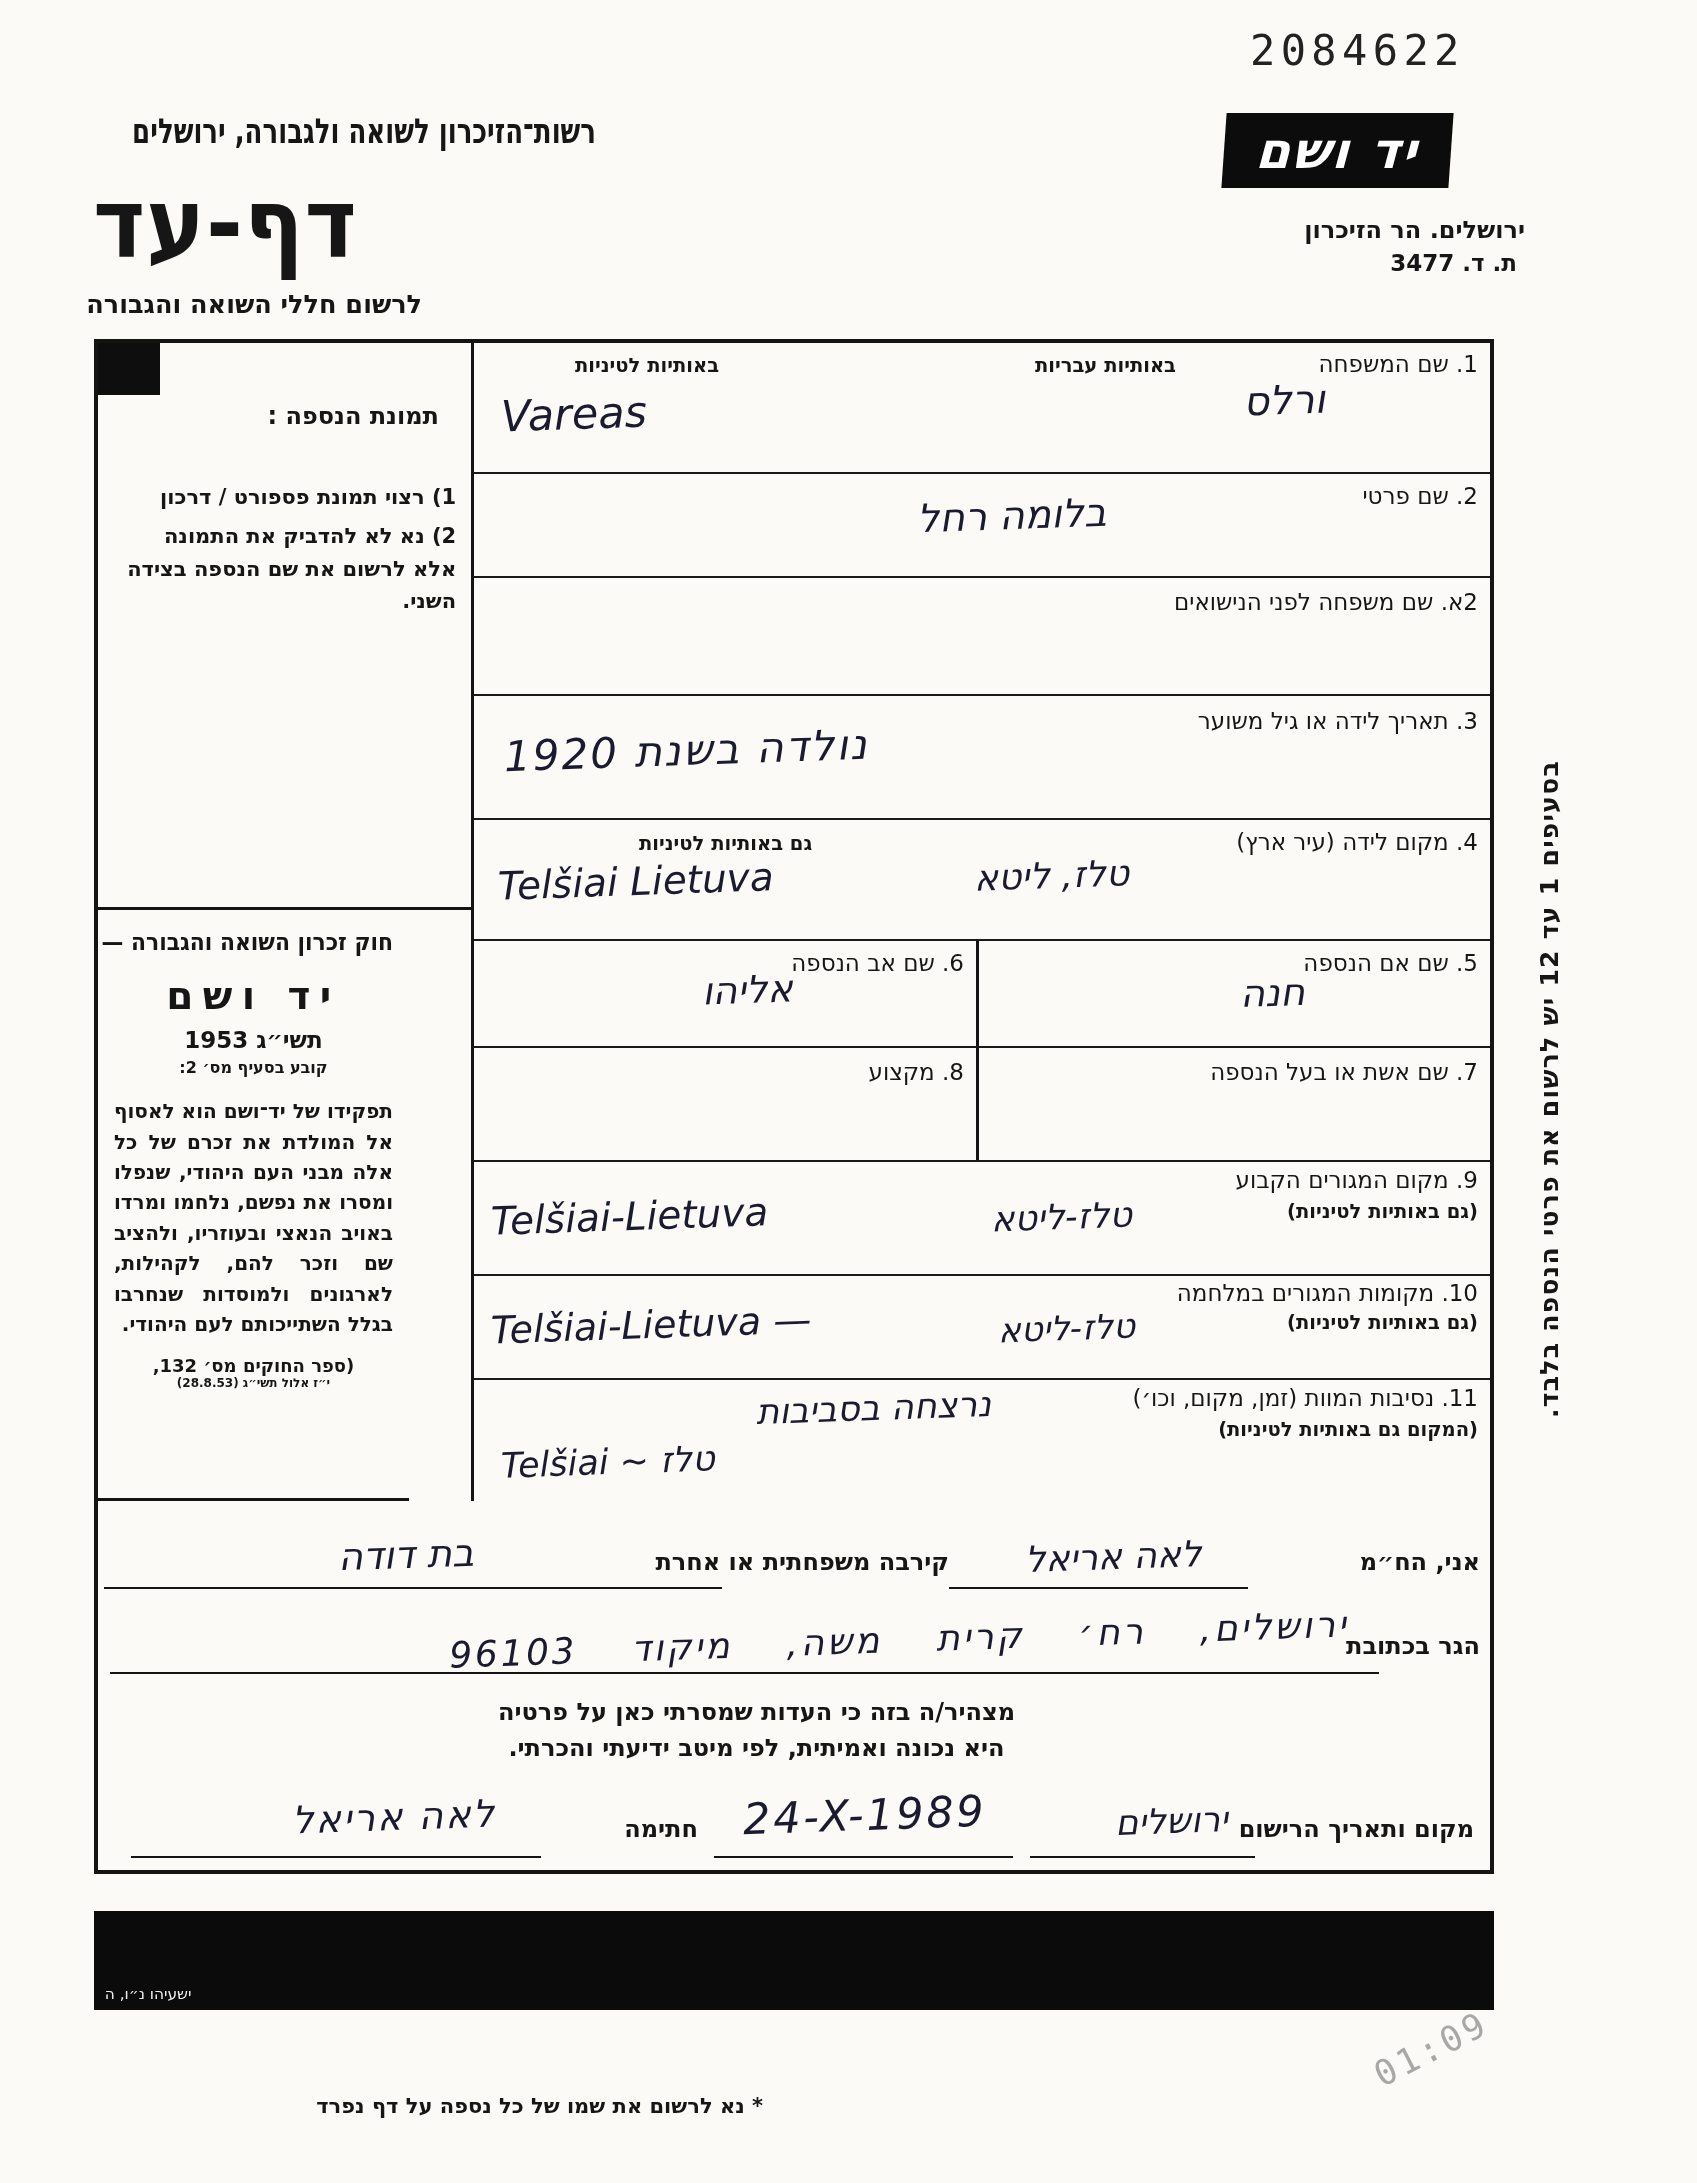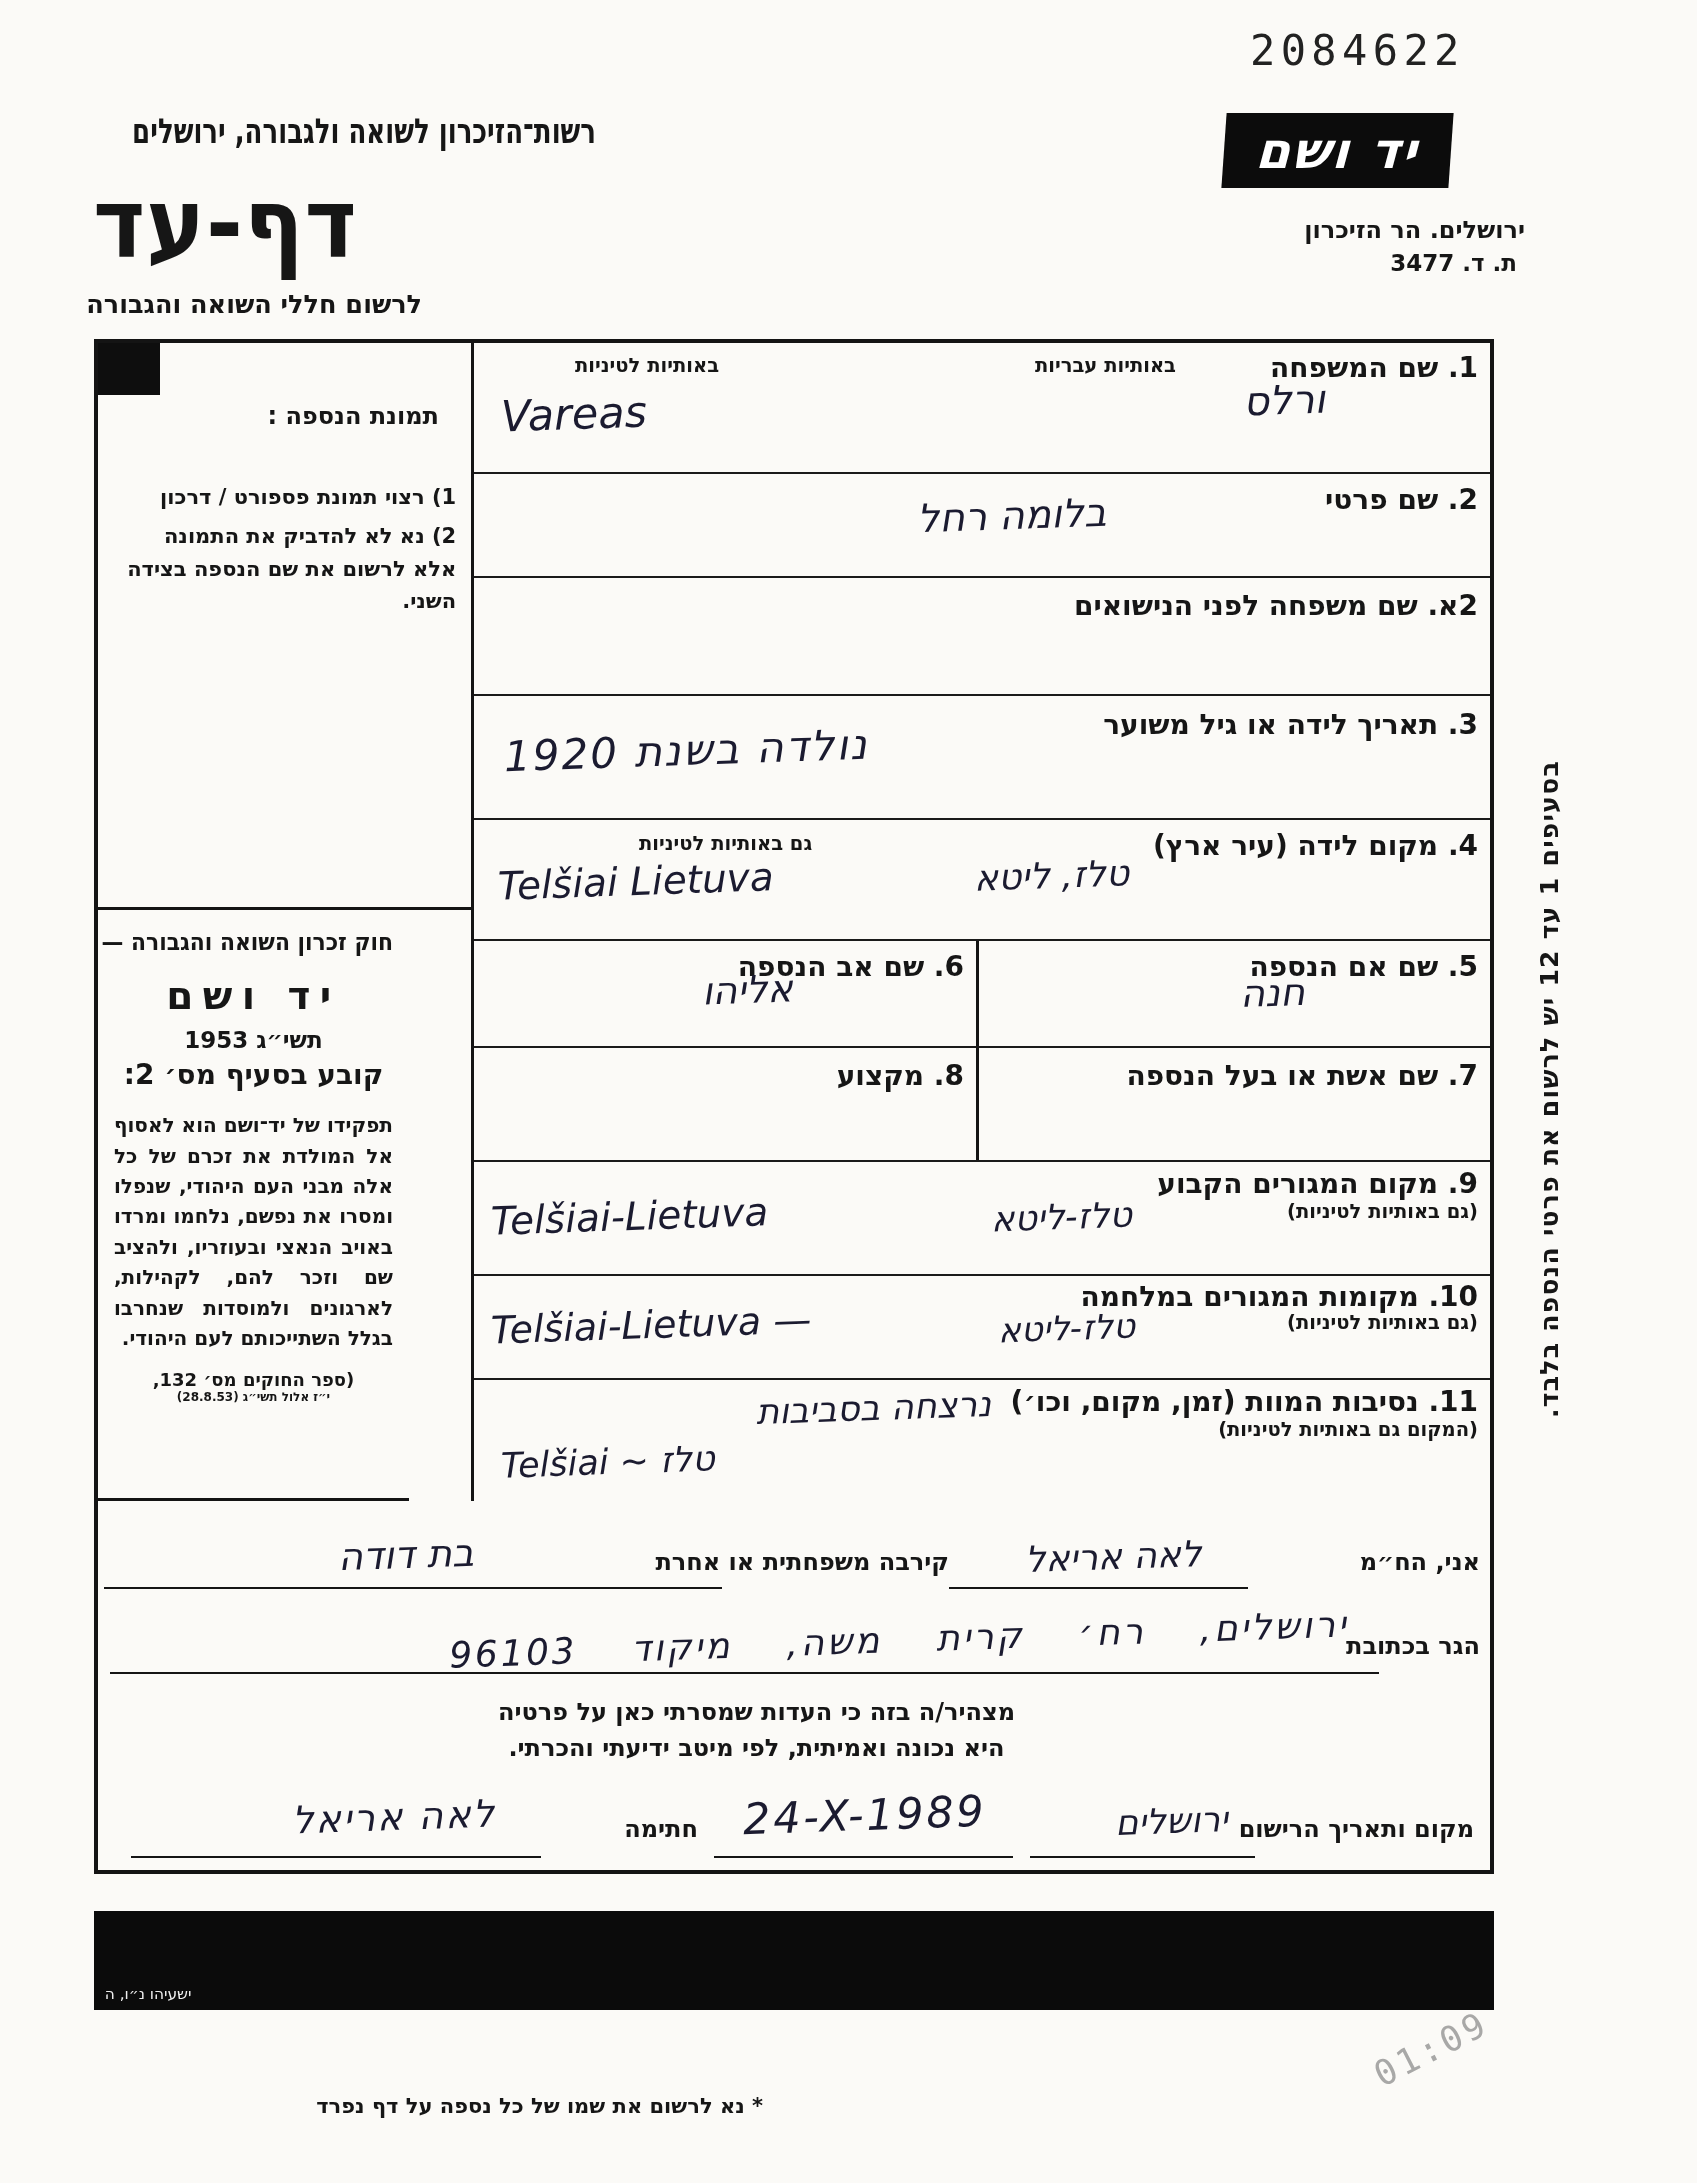--- a/index.html
+++ b/index.html
@@ -37,31 +37,31 @@
   .photo-title { position:absolute; top:59px; right:32px; font-size:24px; font-weight:bold; }
   .photo-notes { position:absolute; top:138px; right:14.8px; left:17.5px; font-size:21px; font-weight:bold;
                  line-height:1.55; text-align:right; }
   .photo-notes p + p { margin-top:6.7px; }
   .law-box { position:absolute; left:0; top:567px; width:311px; height:591px; border-bottom:3.4px solid #141414;
              padding:19px 16px; text-align:center; }
   .law-heading { font-size:23px; font-weight:bold; text-align:right; white-space:nowrap;
                  transform:scaleX(0.95); transform-origin:top right; }
   .law-org { margin-top:17.5px; font-size:39px; font-weight:900; letter-spacing:9.4px; }
   .law-year { margin-top:9.4px; font-size:23px; font-weight:bold; }
-  .law-clause { margin-top:5.4px; font-size:28px; font-weight:bold; }
+  .law-clause { margin-top:5.4px; font-size:16px; font-weight:bold; }
   .law-body { margin-top:19px; font-size:20px; font-weight:bold; line-height:1.52;
               text-align:justify; }
   .law-ref1 { margin-top:16px; font-size:18px; font-weight:bold; }
   .law-ref2 { font-size:12px; font-weight:bold; }
   .fields { position:absolute; left:373px; top:0; width:1019px; height:1158px; border-left:3.4px solid #141414; }
   .row { position:relative; border-bottom:2.7px solid #1a1a1a; }
   .r1  { height:131px; } .r2 { height:104px; } .r2a { height:118px; } .r3 { height:124px; }
   .r4  { height:121px; } .r56 { height:107px; } .r78 { height:114px; } .r9 { height:114px; }
   .r10 { height:104px; } .r11 { height:121px; border-bottom:none; }
-  .flabel { position:absolute; font-size:28px; font-weight:bold; white-space:nowrap; }
+  .flabel { position:absolute; font-size:23px; font-weight:normal; white-space:nowrap; }
   .fsub   { position:absolute; font-size:19.5px; font-weight:bold; white-space:nowrap; }
   .divider { position:absolute; top:0; left:502px; width:2.7px; height:100%; background:#141414; }
   .hw { position:absolute; font-style:italic; color:#1b1b30; white-space:nowrap;
         transform:rotate(-2deg); }
   .hw.ltr { direction:ltr; }
   
   .decl { position:absolute; left:0; top:1158px; width:1392px; height:368px; }
   .dlabel { position:absolute; font-size:24px; font-weight:bold; white-space:nowrap; }
   .u-line { position:absolute; border-bottom:2px solid #151515; height:0; }
   .stmts { position:absolute; top:193px; left:316px; width:685px; text-align:center;

